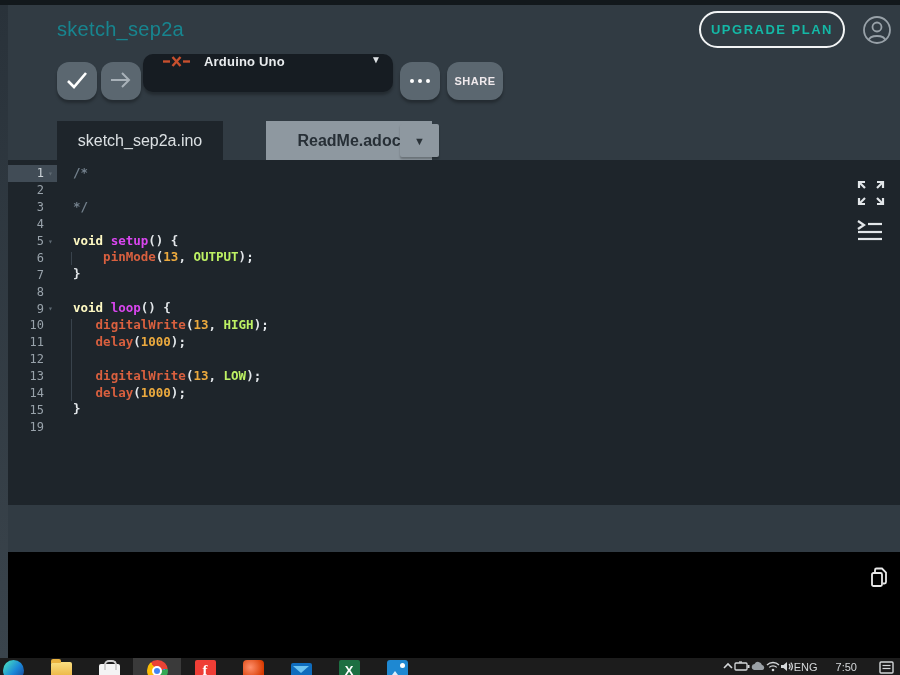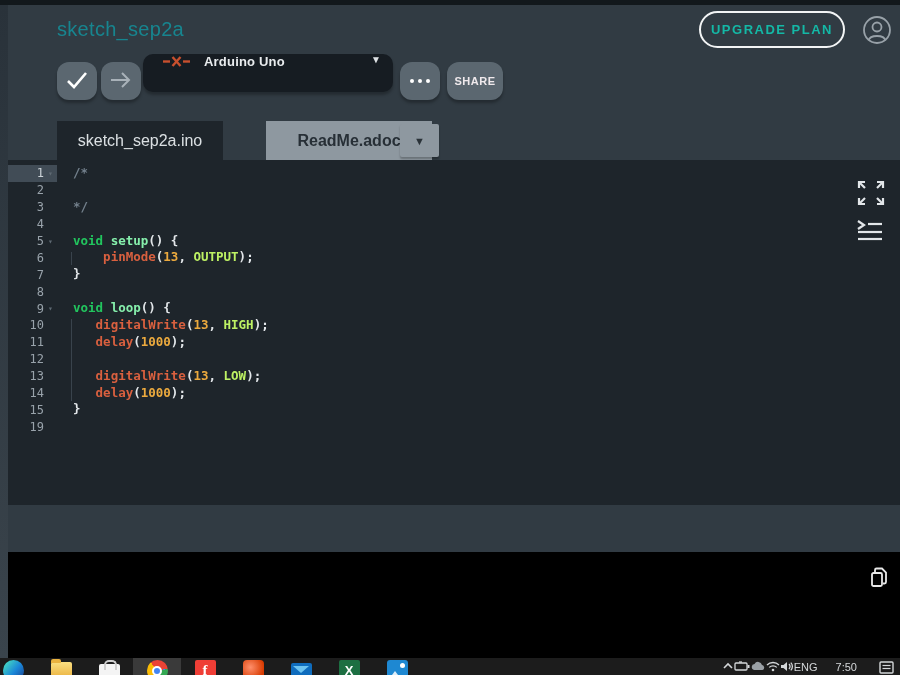--- a/index.html
+++ b/index.html
@@ -50,22 +50,22 @@
   .editor { position:absolute; left:8px; top:160px; width:892px; height:345px; background:#1e252b; }
   .gutter { position:absolute; left:0; top:5px; width:49px; font-family:"DejaVu Sans Mono", monospace; }
   .gutter-row { display:flex; align-items:center; height:16.9px; color:#99a3ab; font-size:12px; }
   .gutter-row.active { background:#414c56; color:#ccd3d8; }
   .gutter-row .ln { flex:1; text-align:right; }
   .gutter-row .fold { width:13px; text-align:center; font-size:8px; color:#5f6a73; font-style:normal; }
   .code-pane { position:absolute; left:57px; top:5px; right:0; bottom:0; font-family:"DejaVu Sans Mono", monospace;
                font-size:12.5px; font-weight:bold; white-space:pre; cursor:text; }
   .code-row { height:16.9px; line-height:16.9px; padding-left:8px; }
   .indent-guide { position:absolute; width:1px; background:#39434c; left:6px; }
-  .tok-plain { color:#e3e7ea; } .tok-comment { color:#73808c; } .tok-keyword { color:#22c55e; }
-  .tok-function { color:#86efac; } .tok-builtin { color:#d9603f; } .tok-number { color:#ecaa3e; }
+  .tok-plain { color:#e3e7ea; } .tok-comment { color:#73808c; } .tok-keyword { color:#fef9c3; }
+  .tok-function { color:#d946ef; } .tok-builtin { color:#d9603f; } .tok-number { color:#ecaa3e; }
   .tok-constant { color:#bef264; }
   .editor-action { position:absolute; background:none; border:none; cursor:pointer; padding:0; }
   .expand-btn { right:14px; top:19px; }
   .console-list-btn { right:16px; top:58px; }
 
   
   .console { position:absolute; left:8px; top:552px; width:892px; height:106px; background:#000; }
   .copy-btn { position:absolute; right:8px; top:14px; background:none; border:none; cursor:pointer; }
 
   

